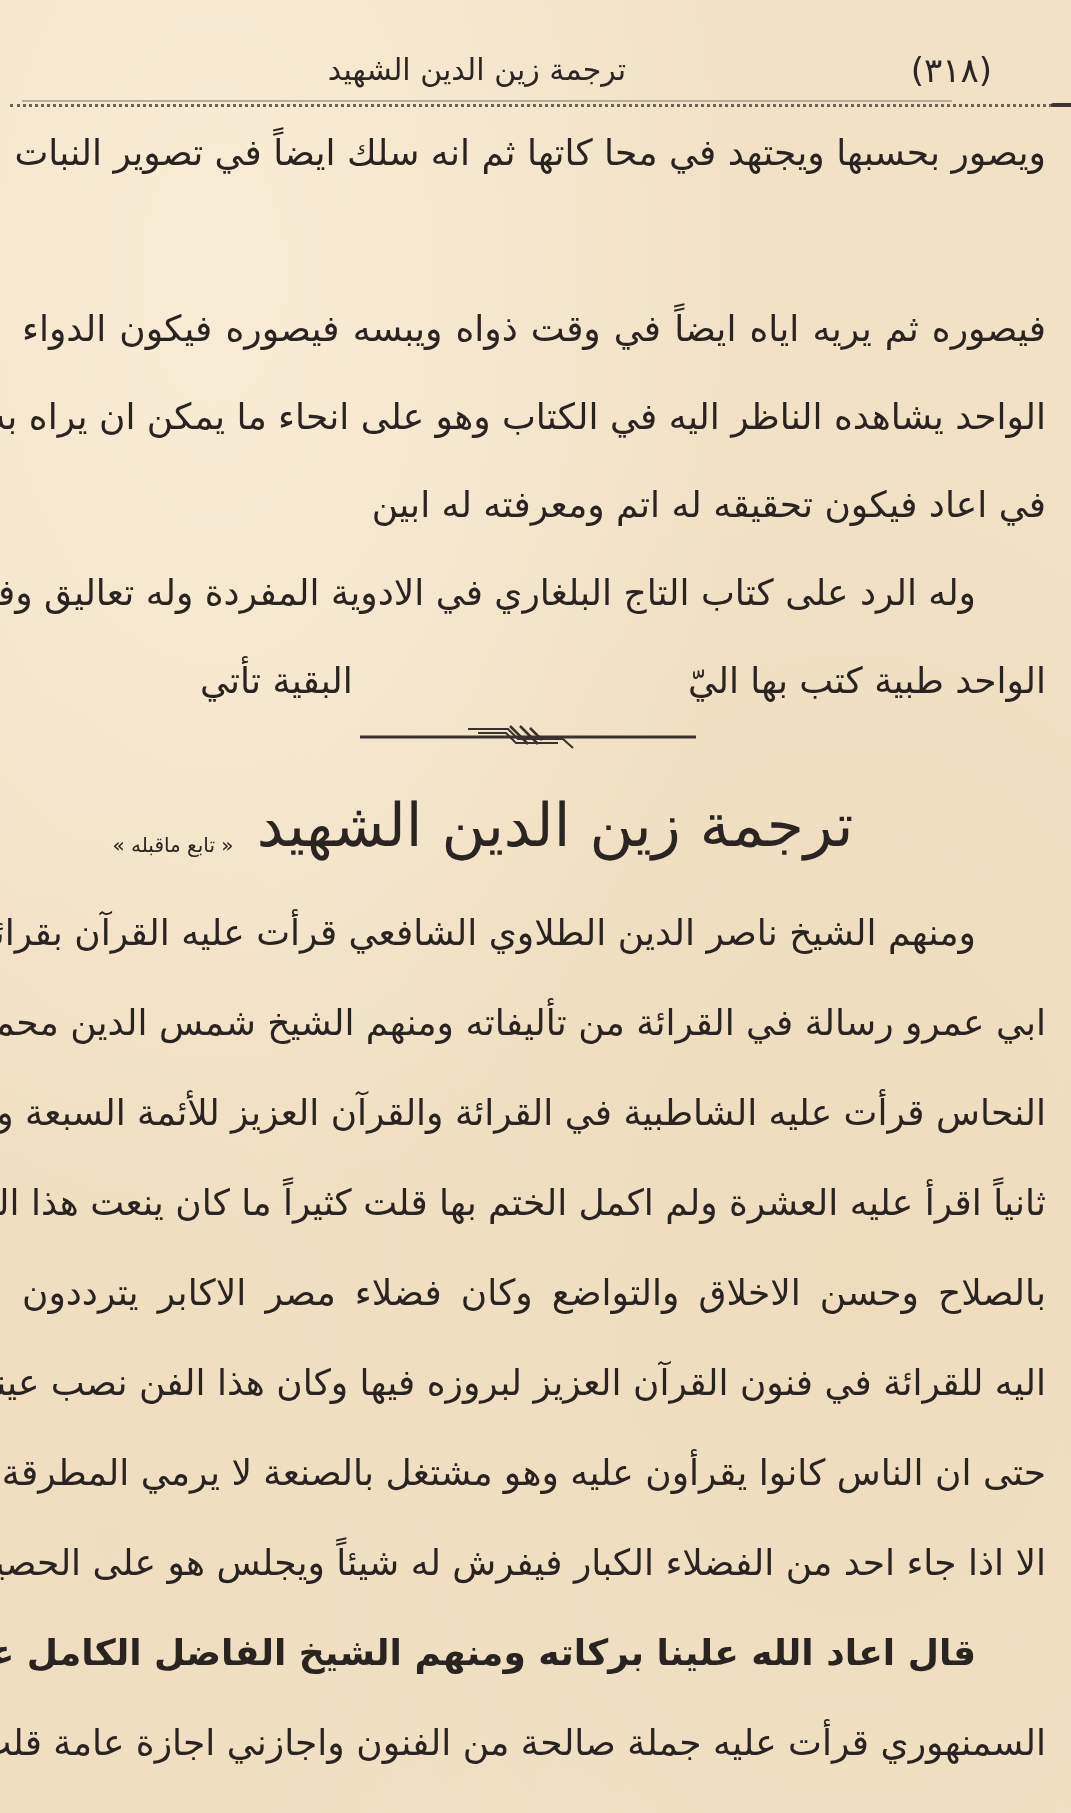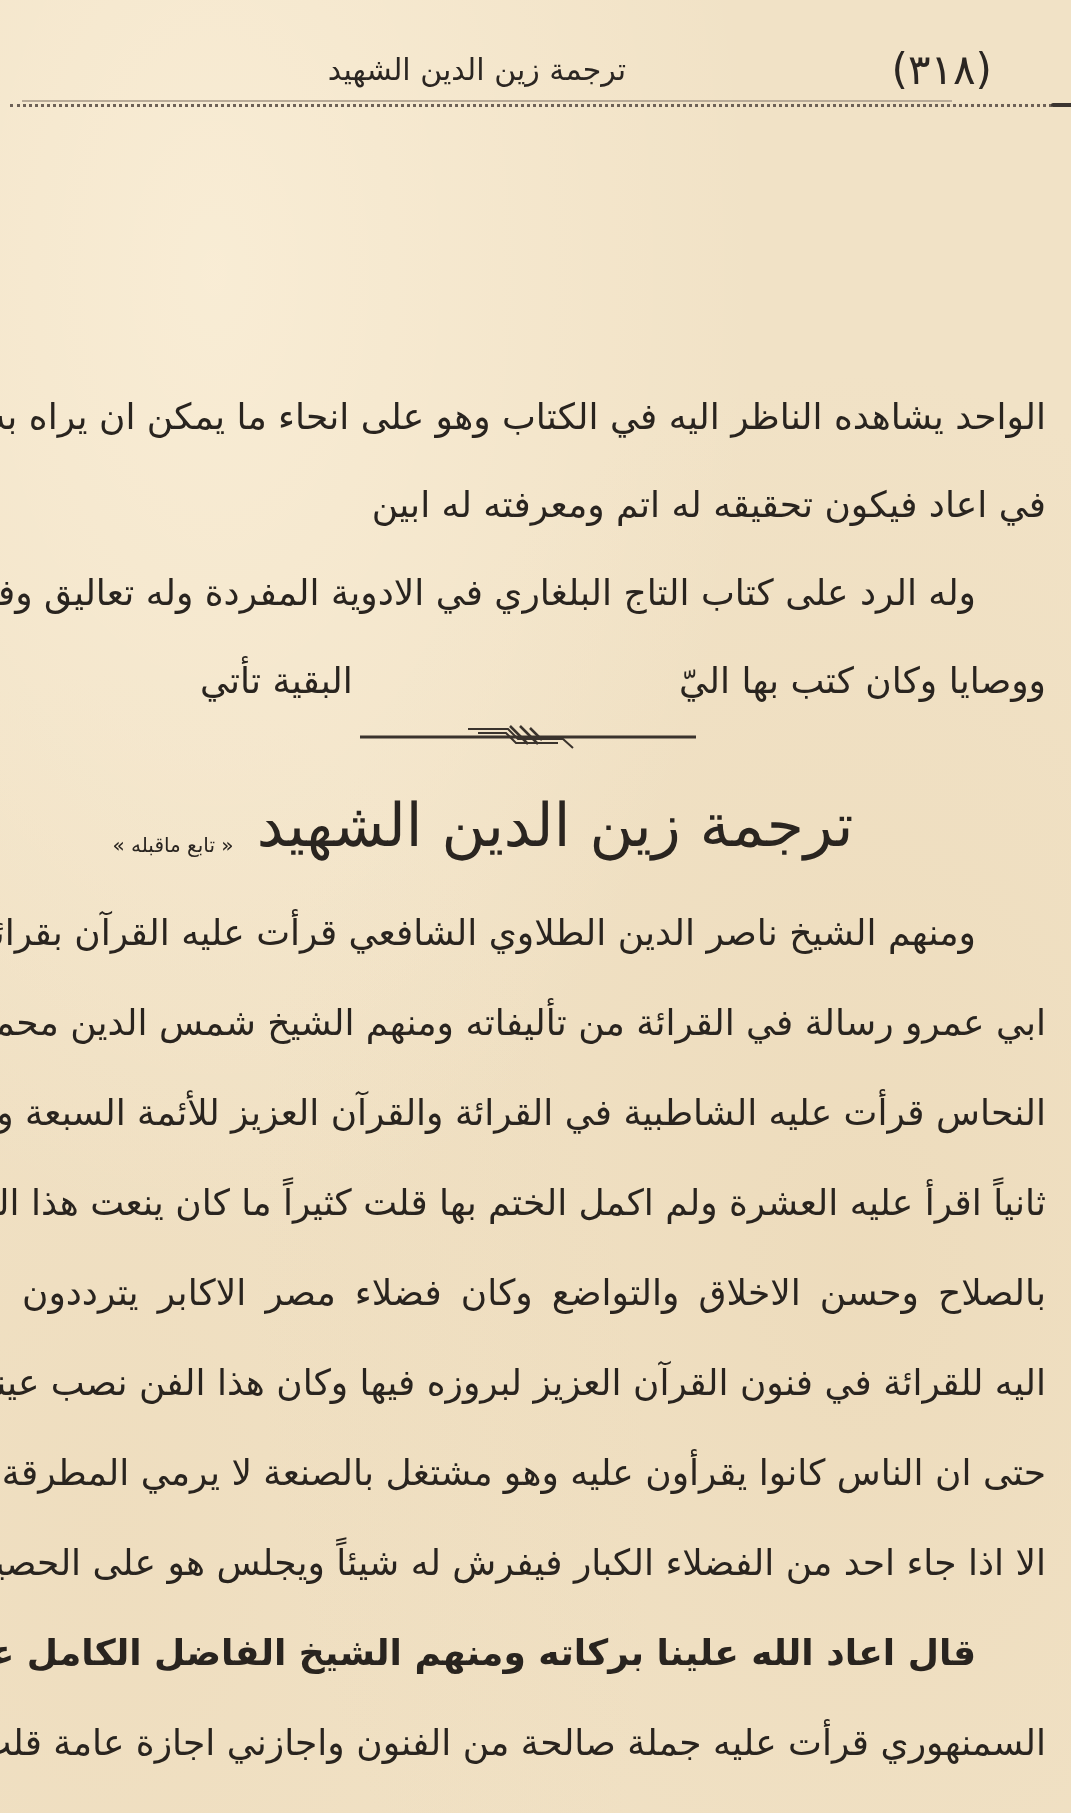--- a/index.html
+++ b/index.html
@@ -30,21 +30,21 @@
       position: absolute;
       top: 42px;
       left: 22px;
       width: 1030px;
       height: 60px;
     }
     .header-page-number {
       position: absolute;
       right: 60px;
       top: 0;
-      font-size: 42px;
+      font-size: 34px;
       line-height: 56px;
       direction: ltr;
       letter-spacing: 2px;
     }
     .header-title {
       position: absolute;
       left: 0; right: 0;
       text-align: center;
       top: 0;
       font-size: 30px;
@@ -149,25 +149,27 @@
 
 <div class="page">
 
   <div class="running-header">
     <span class="header-page-number">(٣١٨)</span>
     <span class="header-title">ترجمة زين الدين الشهيد</span>
     <div class="header-thin-rule"></div>
   </div>
   <div class="header-dotted-rule" style="top:104px;"></div>
 
+  <div class="line" style="top:120px;">ويصور بحسبها ويجتهد في محا كاتها ثم انه سلك ايضاً في تصوير النبات</div>
+  <div class="line" style="top:296px;">فيصوره ثم يريه اياه ايضاً في وقت ذواه ويبسه فيصوره فيكون الدواء</div>
   <div class="line" style="top:384px;">الواحد يشاهده الناظر اليه في الكتاب وهو على انحاء ما يمكن ان يراه به</div>
   <div class="line last" style="top:472px;">في اعاد فيكون تحقيقه له اتم ومعرفته له ابين</div>
   <div class="line indent" style="top:560px;">وله الرد على كتاب التاج البلغاري في الادوية المفردة وله تعاليق وفوائد</div>
   <div class="line split" style="top:648px;">
-    <span class="right-part">ووصايا وكان كتب بها اليّ</span>
+    <span class="right-part">الواحد طبية كتب بها اليّ</span>
     <span class="left-part">البقية تأتي</span>
   </div>
 
   <svg class="ornament" viewBox="0 0 340 30">
     <line x1="2" y1="15" x2="338" y2="15" stroke="#3a332d" stroke-width="3"></line>
     <path d="M110 7 L150 7 L160 17 L205 17 L215 26" fill="none" stroke="#3a332d" stroke-width="2"></path>
     <path d="M120 11 L148 11 L158 21 L200 21" fill="none" stroke="#3a332d" stroke-width="2"></path>
     <path d="M152 4 L170 22 M162 4 L180 22 M172 6 L184 18" fill="none" stroke="#3a332d" stroke-width="2.5"></path>
   </svg>
 

